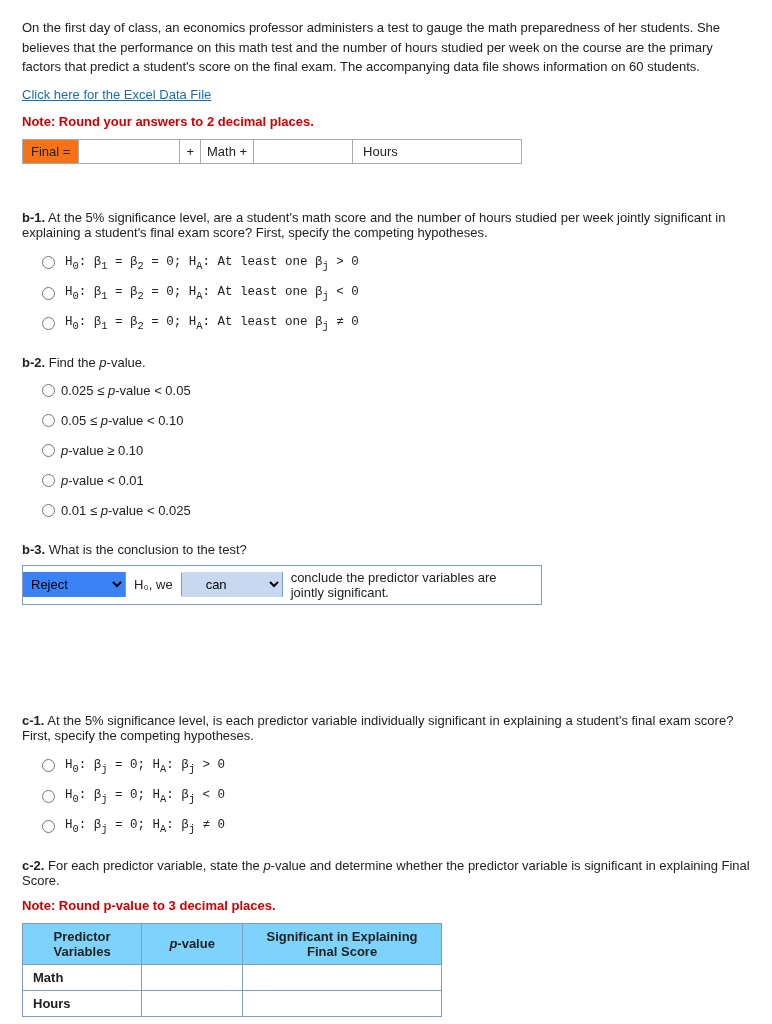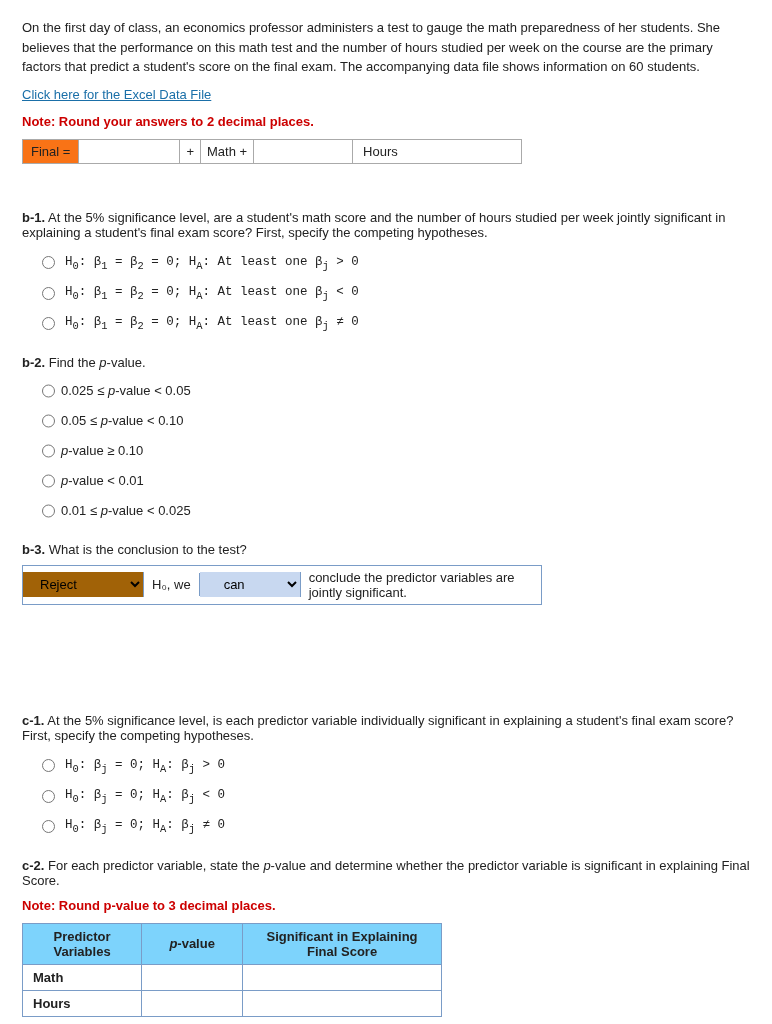--- a/index.html
+++ b/index.html
@@ -95,36 +95,37 @@
     .math-text {
       font-family: 'Courier New', monospace;
       font-size: 12.5px;
     }
     .pvalue-options {
       margin: 8px 0 6px 20px;
       line-height: 2;
     }
     .pvalue-item {
       display: flex;
+      align-items: center;
       margin-bottom: 4px;
       gap: 6px;
     }
     .conclusion-row {
       display: flex;
       align-items: center;
       border: 1px solid #7a9cc7;
       width: 520px;
       margin-top: 8px;
     }
     .conc-dropdown {
       border: none;
       border-right: 1px solid #7a9cc7;
-      padding: 4px 13px;
-      font-size: 13px;
-      background: #a16207;
+      padding: 4px 4px;
+      font-size: 13px;
+      background: #3b82f6;
       outline: none;
       cursor: pointer;
       width: 124px;
     }
     .conc-h0 {
       padding: 4px 8px;
       border-right: 1px solid #7a9cc7;
       white-space: nowrap;
       background: #fff;
     }

